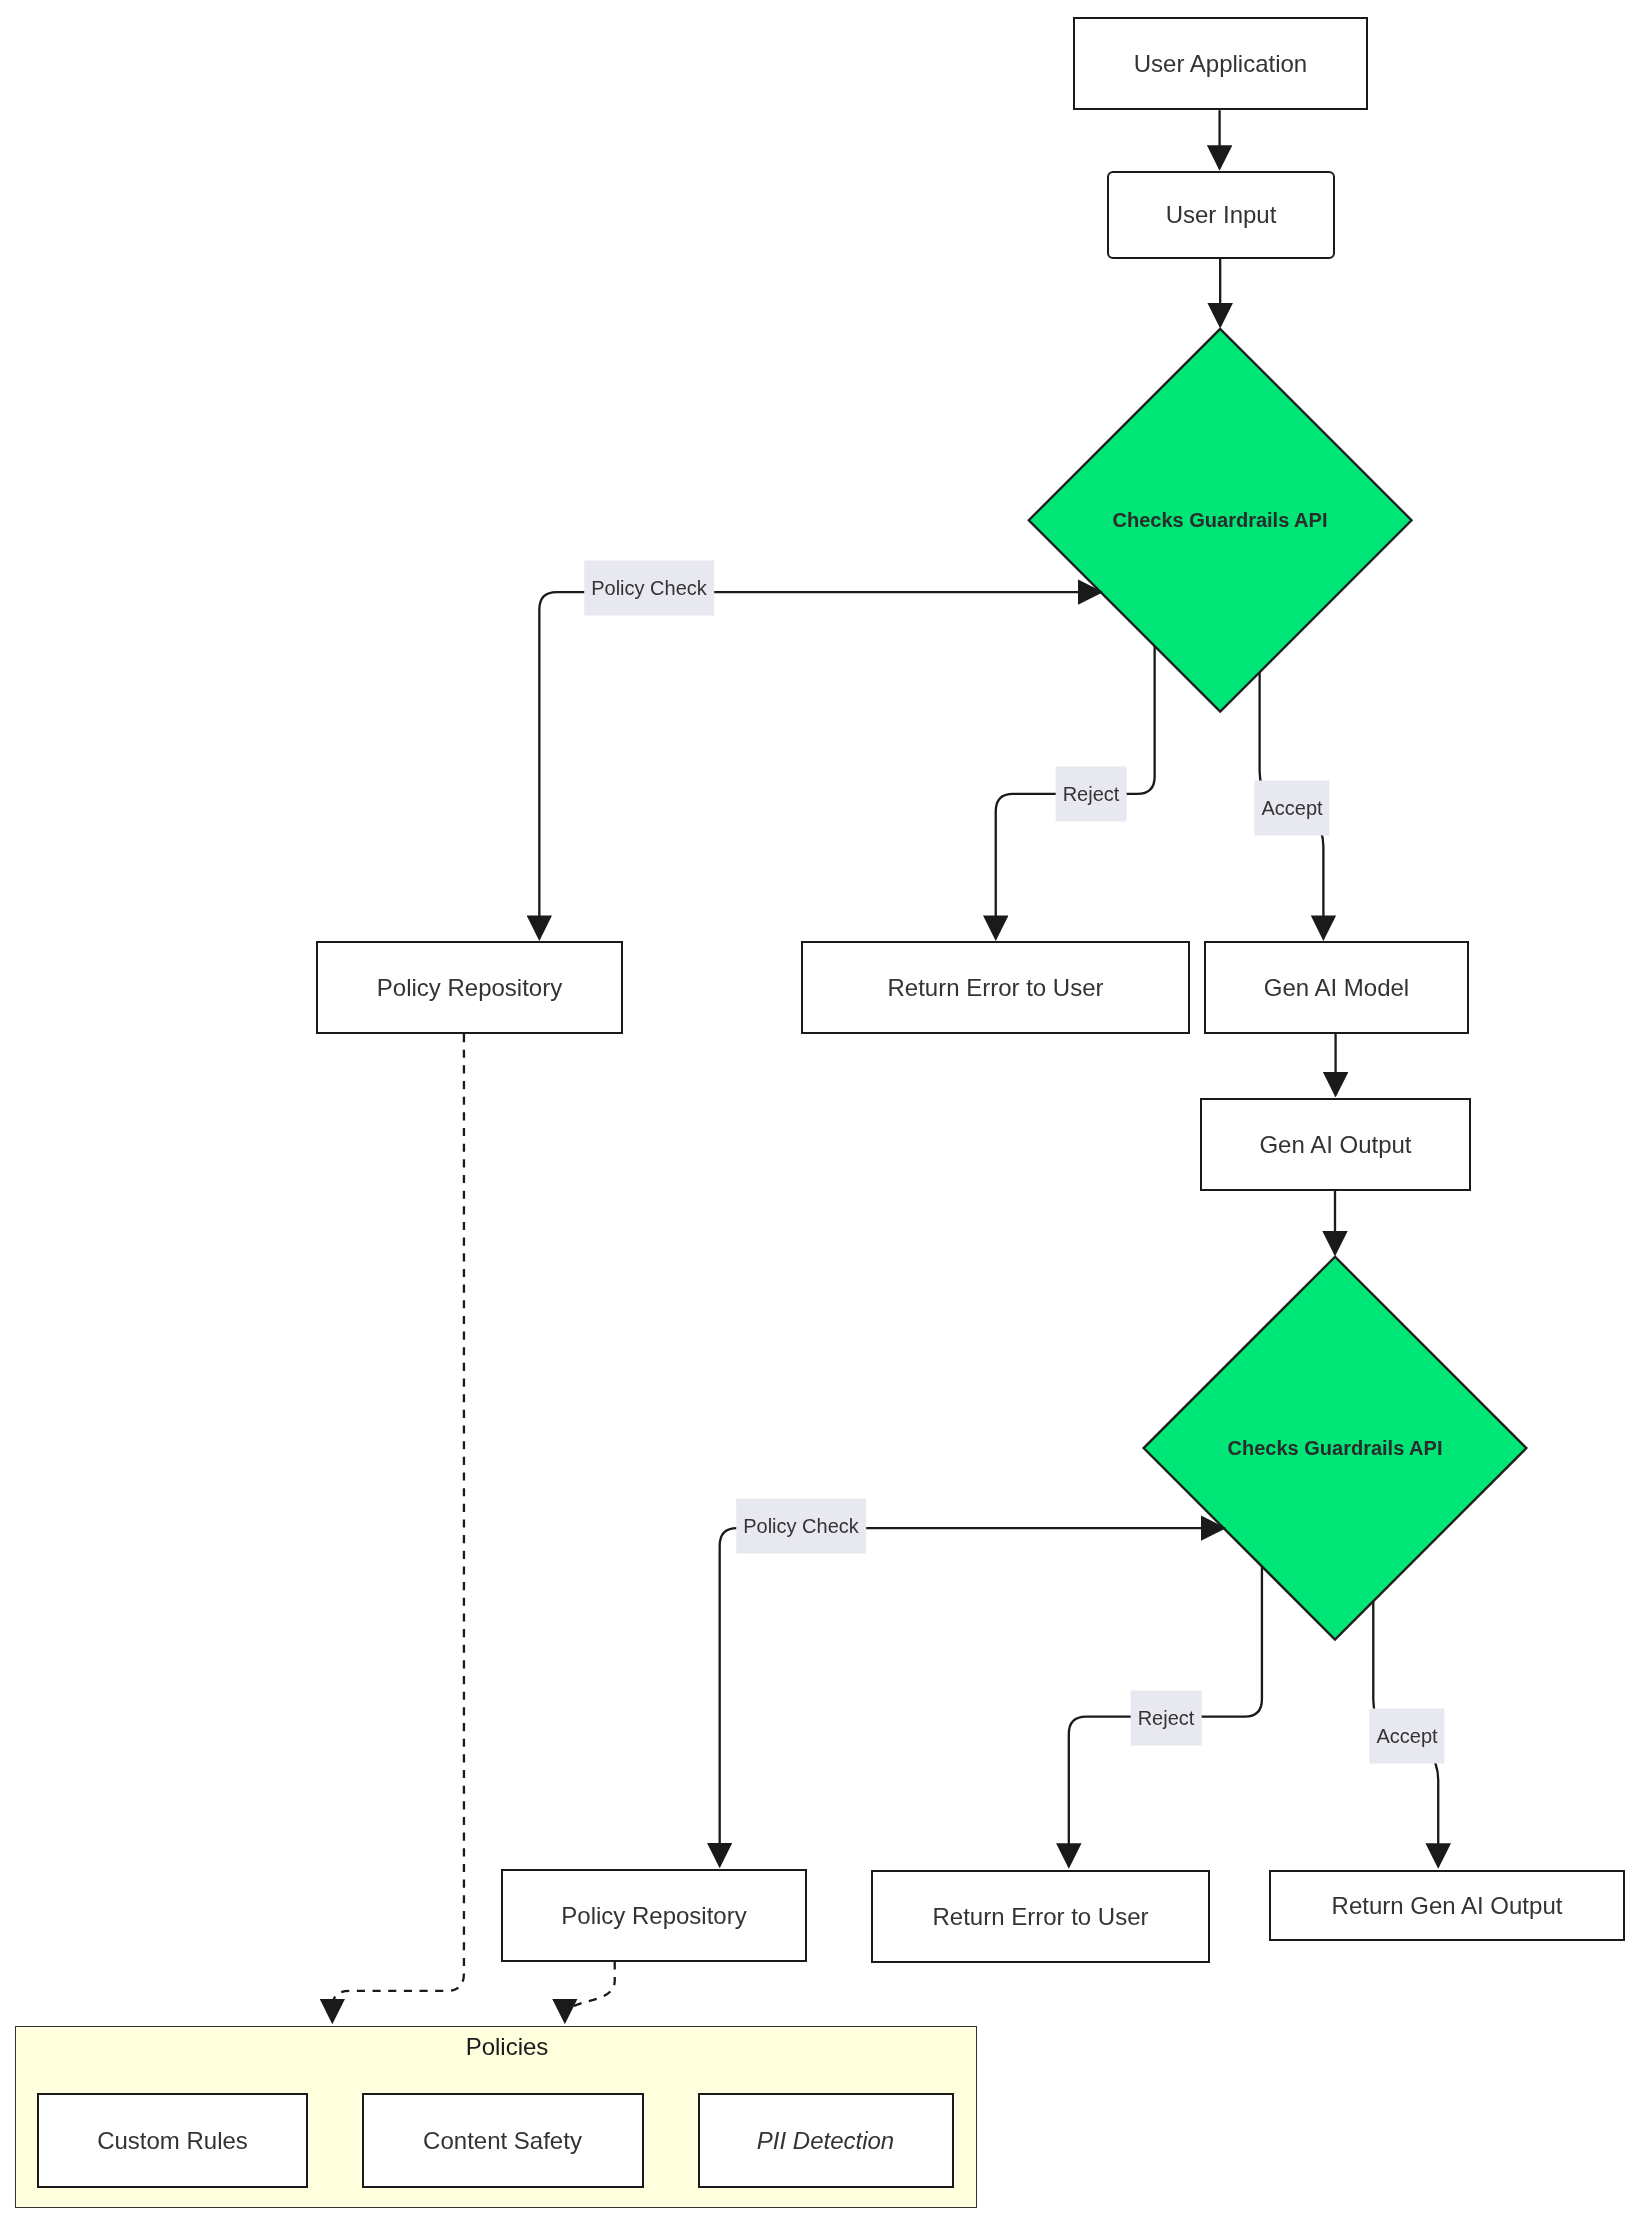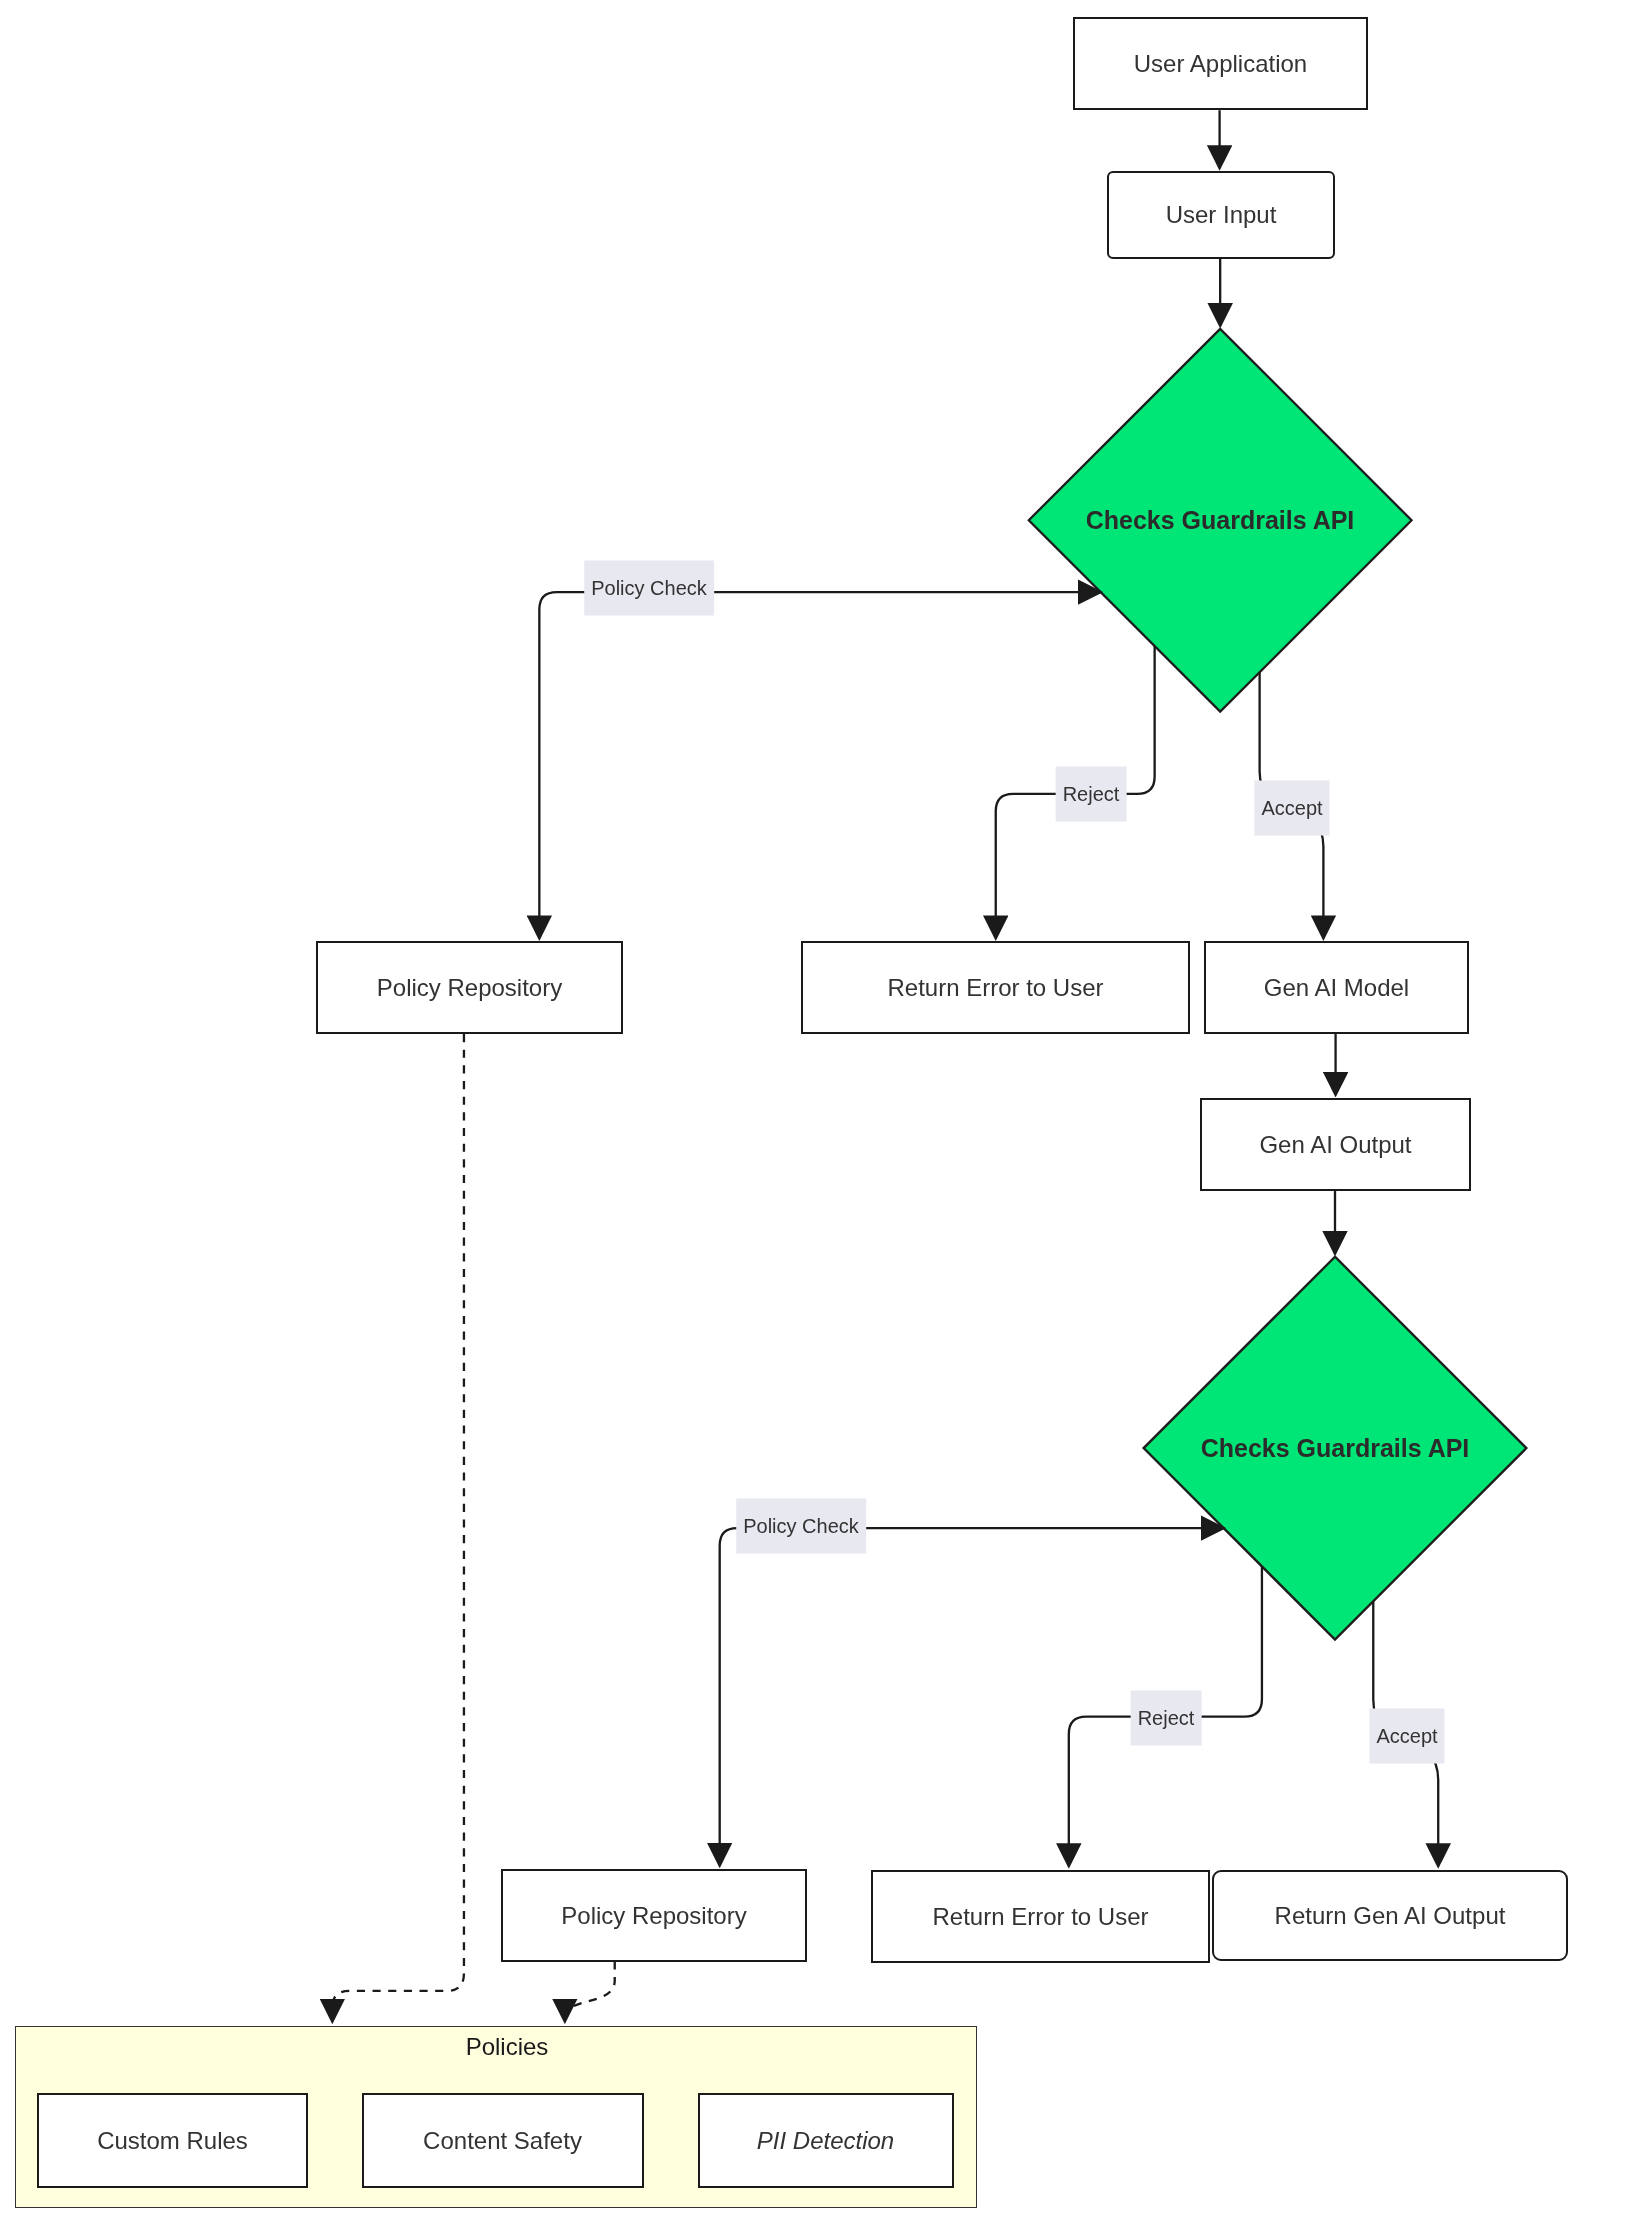--- a/index.html
+++ b/index.html
@@ -12,21 +12,21 @@
        font-family:"Liberation Sans", sans-serif;color:var(--text);}
   #canvas{position:absolute;left:0;top:0;width:1647px;height:2227px;}
   svg.wires{position:absolute;left:0;top:0;width:100%;height:100%;}
   .wire{fill:none;stroke:var(--edge);stroke-width:4px;}
   .wire.dashed{stroke-dasharray:14 13;}
   .diamond{fill:var(--decision-fill);stroke:#1d1d1d;stroke-width:4px;}
   .node{position:absolute;box-sizing:border-box;background:var(--node-fill);
         border:2.3px solid var(--node-border);display:flex;align-items:center;
         justify-content:center;font-size:24px;color:var(--text);text-align:center;}
   .diamond-label{position:absolute;transform:translate(-50%,-50%);
-        font-size:25px;font-weight:bold;color:#2b2b2b;white-space:nowrap;}
+        font-size:20px;font-weight:bold;color:#2b2b2b;white-space:nowrap;}
   .edge-label{position:absolute;transform:translate(-50%,-50%);
         background:var(--label-bg);padding:16px 7px;font-size:20px;
         color:var(--text);white-space:nowrap;}
   .cluster{position:absolute;box-sizing:border-box;background:var(--cluster-fill);
         border:1.7px solid var(--cluster-border);}
   .cluster-title{position:absolute;left:0;right:0;top:5.8px;text-align:center;
         font-size:24px;color:#1a1a1a;padding-left:23px;}
   .cluster .node{border-width:2.9px;}
 </style>
 </head>
@@ -67,21 +67,21 @@
   <div class="node" style="left:801px;top:941px;width:389px;height:93px;">Return Error to User</div>
 
   <div class="node" style="left:1204px;top:941px;width:265px;height:93px;">Gen AI Model</div>
 
   <div class="node" style="left:1200px;top:1098px;width:271px;height:93px;">Gen AI Output</div>
 
   <div class="node" style="left:501px;top:1869px;width:306px;height:93px;">Policy Repository</div>
 
   <div class="node" style="left:871px;top:1870px;width:339px;height:93px;">Return Error to User</div>
 
-  <div class="node" style="left:1212px;top:1870px;width:356px;height:91px;border-radius:9px;">Return Gen AI Output</div>
+  <div class="node" style="left:1269px;top:1870px;width:356px;height:71px;">Return Gen AI Output</div>
 
   <div class="diamond-label" style="left:1220px;top:520px;">Checks Guardrails API</div>
   <div class="diamond-label" style="left:1335px;top:1448px;">Checks Guardrails API</div>
 
   <div class="edge-label" style="left:649px;top:588px;">Policy Check</div>
   <div class="edge-label" style="left:1091px;top:794px;">Reject</div>
   <div class="edge-label" style="left:1292px;top:808px;">Accept</div>
   <div class="edge-label" style="left:801px;top:1526px;">Policy Check</div>
   <div class="edge-label" style="left:1166px;top:1718px;">Reject</div>
   <div class="edge-label" style="left:1407px;top:1736px;">Accept</div>

